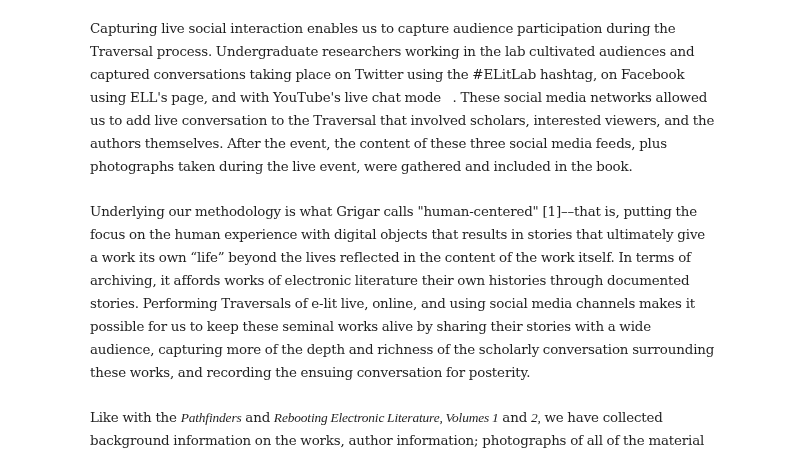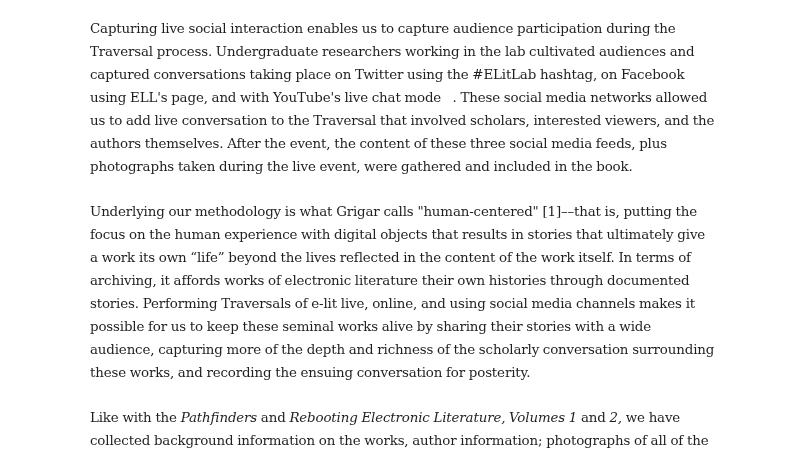--- a/index.html
+++ b/index.html
@@ -22,20 +22,21 @@
     }
     p {
       margin: 0 0 22px 0;
       font-size: 13.4px;
       line-height: 23px;
       letter-spacing: -0.15px;
       word-spacing: -0.3px;
     }
     em {
       font-style: italic;
+      font-family: Liberation Serif, serif;
     }
   </style>
 </head>
 <body>
 
 <div class="page">
   <p><span>Capturing live social interaction enables us to capture audience participation during the Traversal process. Undergraduate researchers working in the lab cultivated audiences and captured conversations taking place on Twitter using the #ELitLab hashtag, on Facebook using ELL's page, and with YouTube's live chat mode</span><span style="white-space: pre-wrap;">   . These social media networks allowed us to add live conversation to the Traversal that involved scholars, interested viewers, and the authors themselves. After the event, the content of these three social media feeds, plus photographs taken during the live event, were gathered and included in the book.</span></p>
 
   <p><span>Underlying our methodology is what Grigar calls "human-centered" [1]––that is, putting the focus on the human experience with digital objects that results in stories that ultimately give a work its own “life” beyond the lives reflected in the content of the work itself. In terms of archiving, it affords works of electronic literature their own histories through documented stories. Performing Traversals of e-lit live, online, and using social media channels makes it possible for us to keep these seminal works alive by sharing their stories with a wide audience, capturing more of the depth and richness of the scholarly conversation surrounding these works, and recording the ensuing conversation for posterity.</span></p>
 

